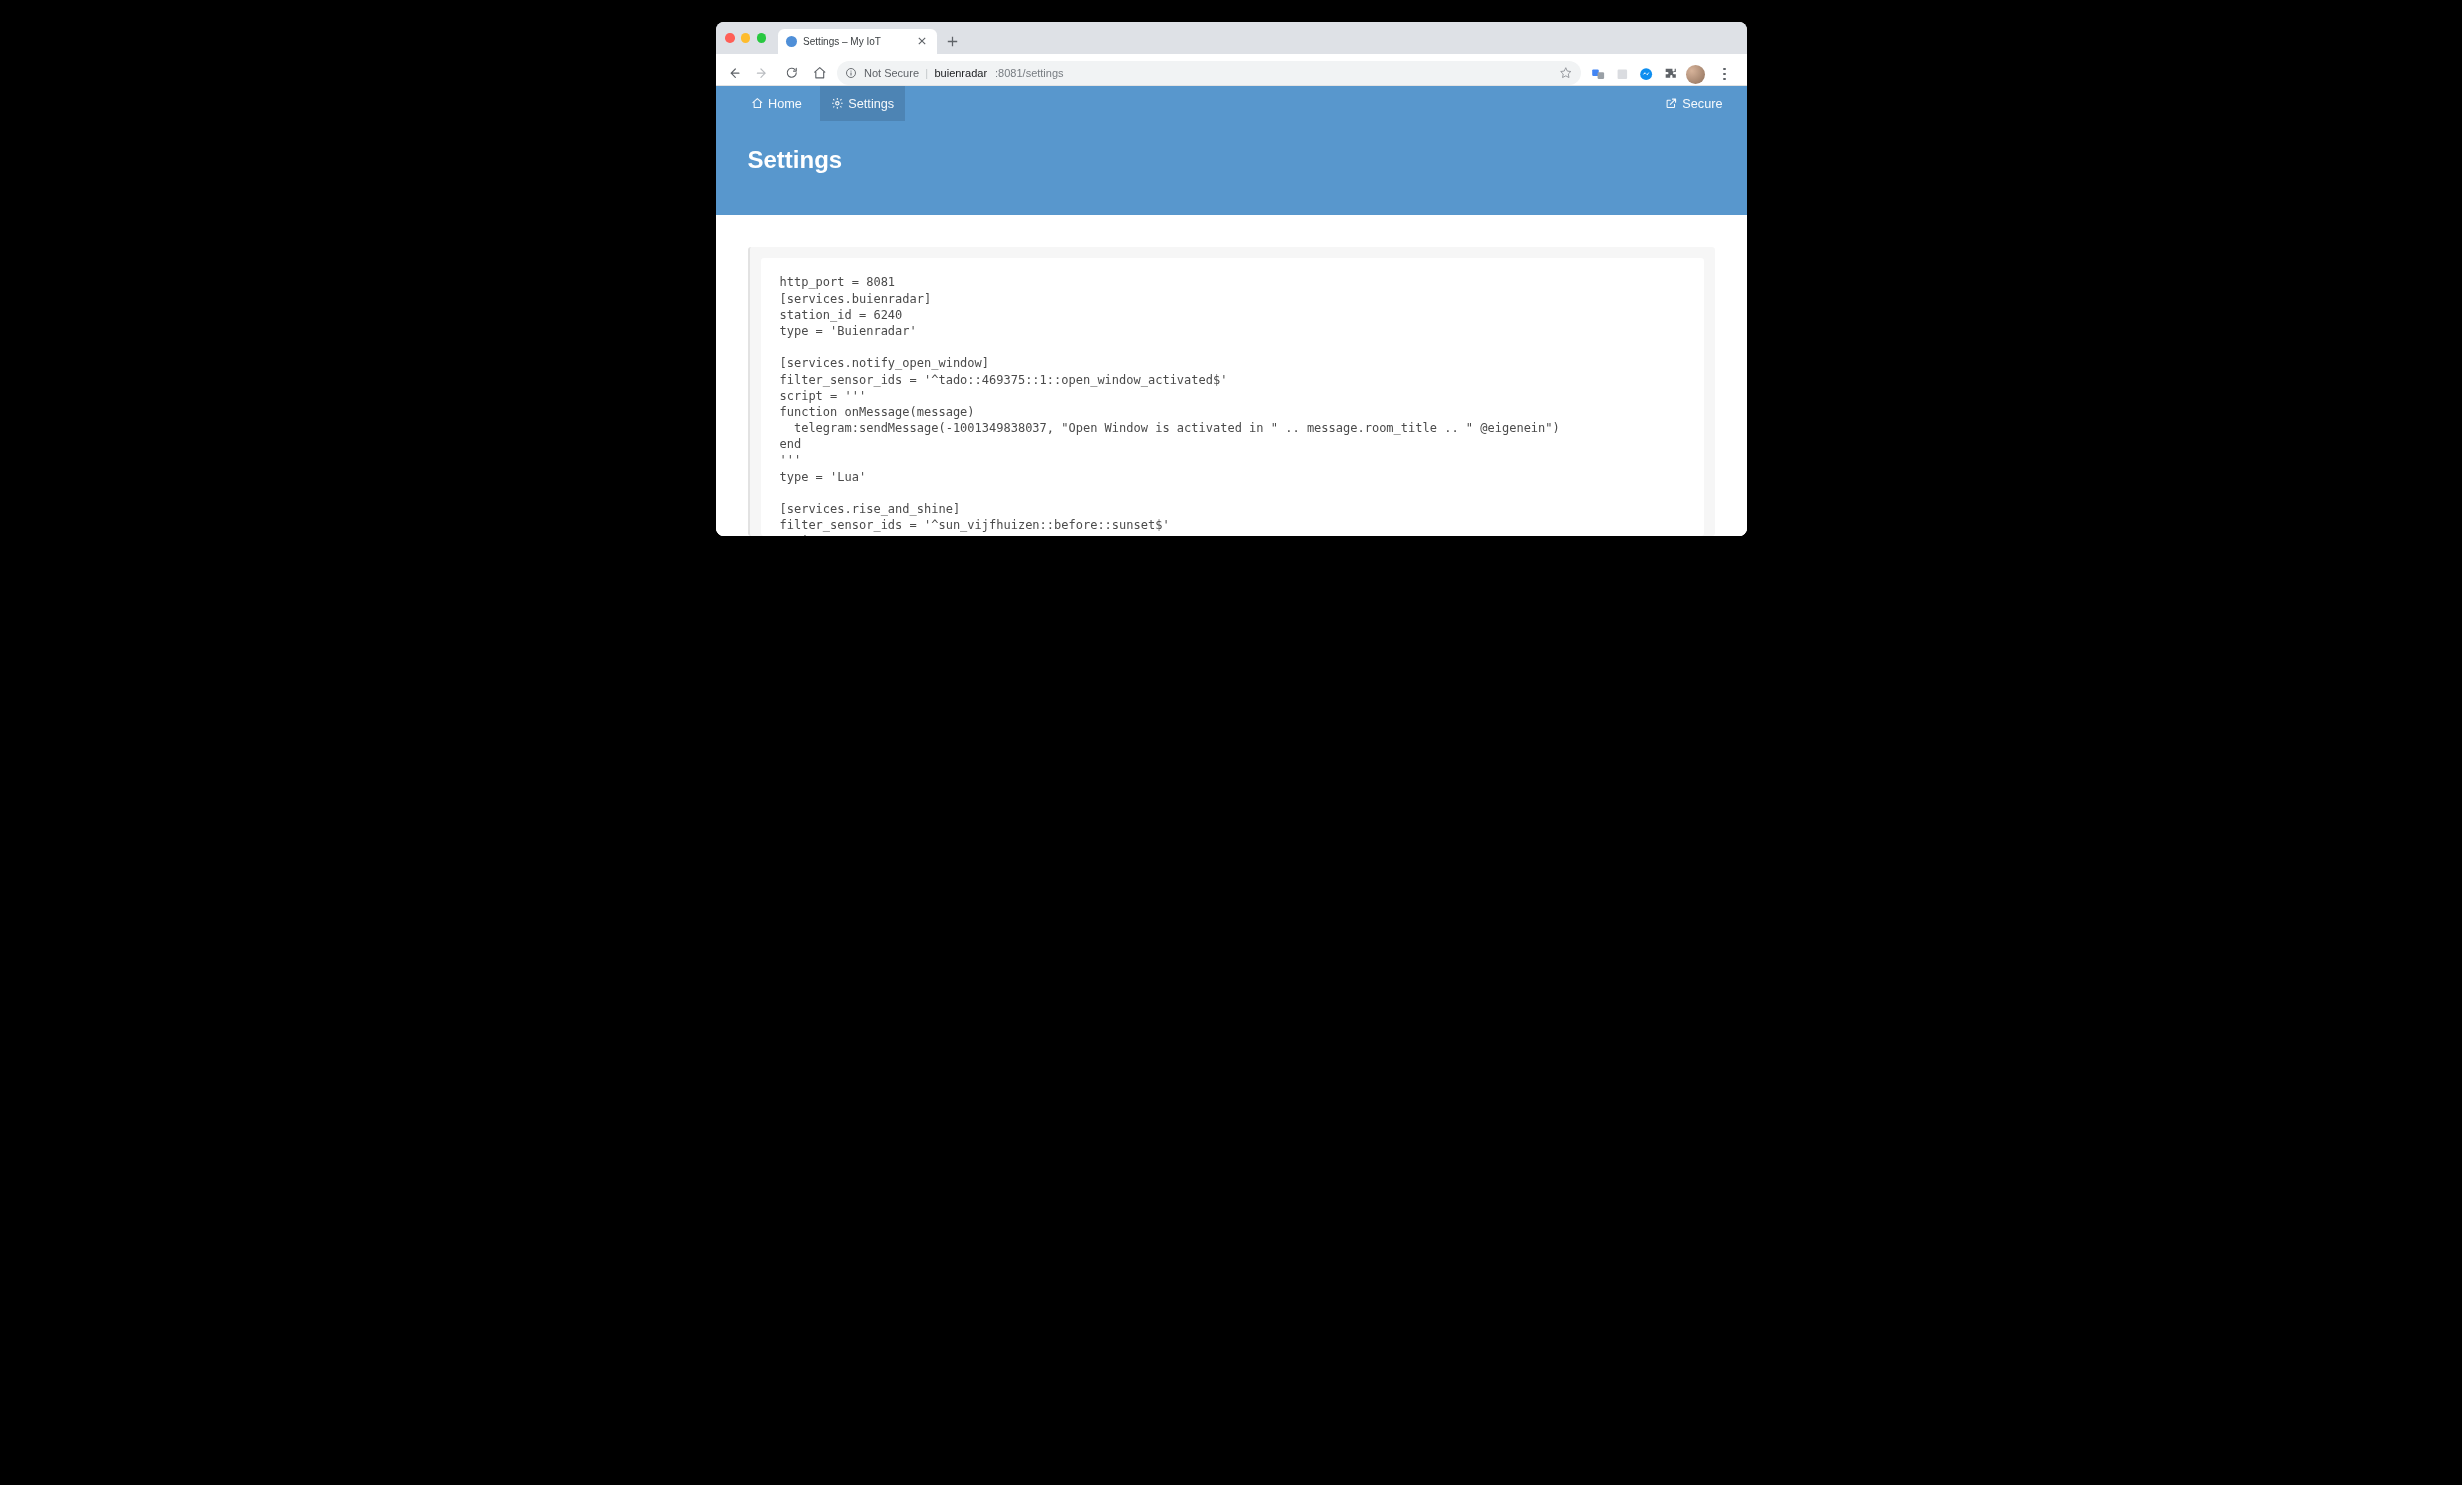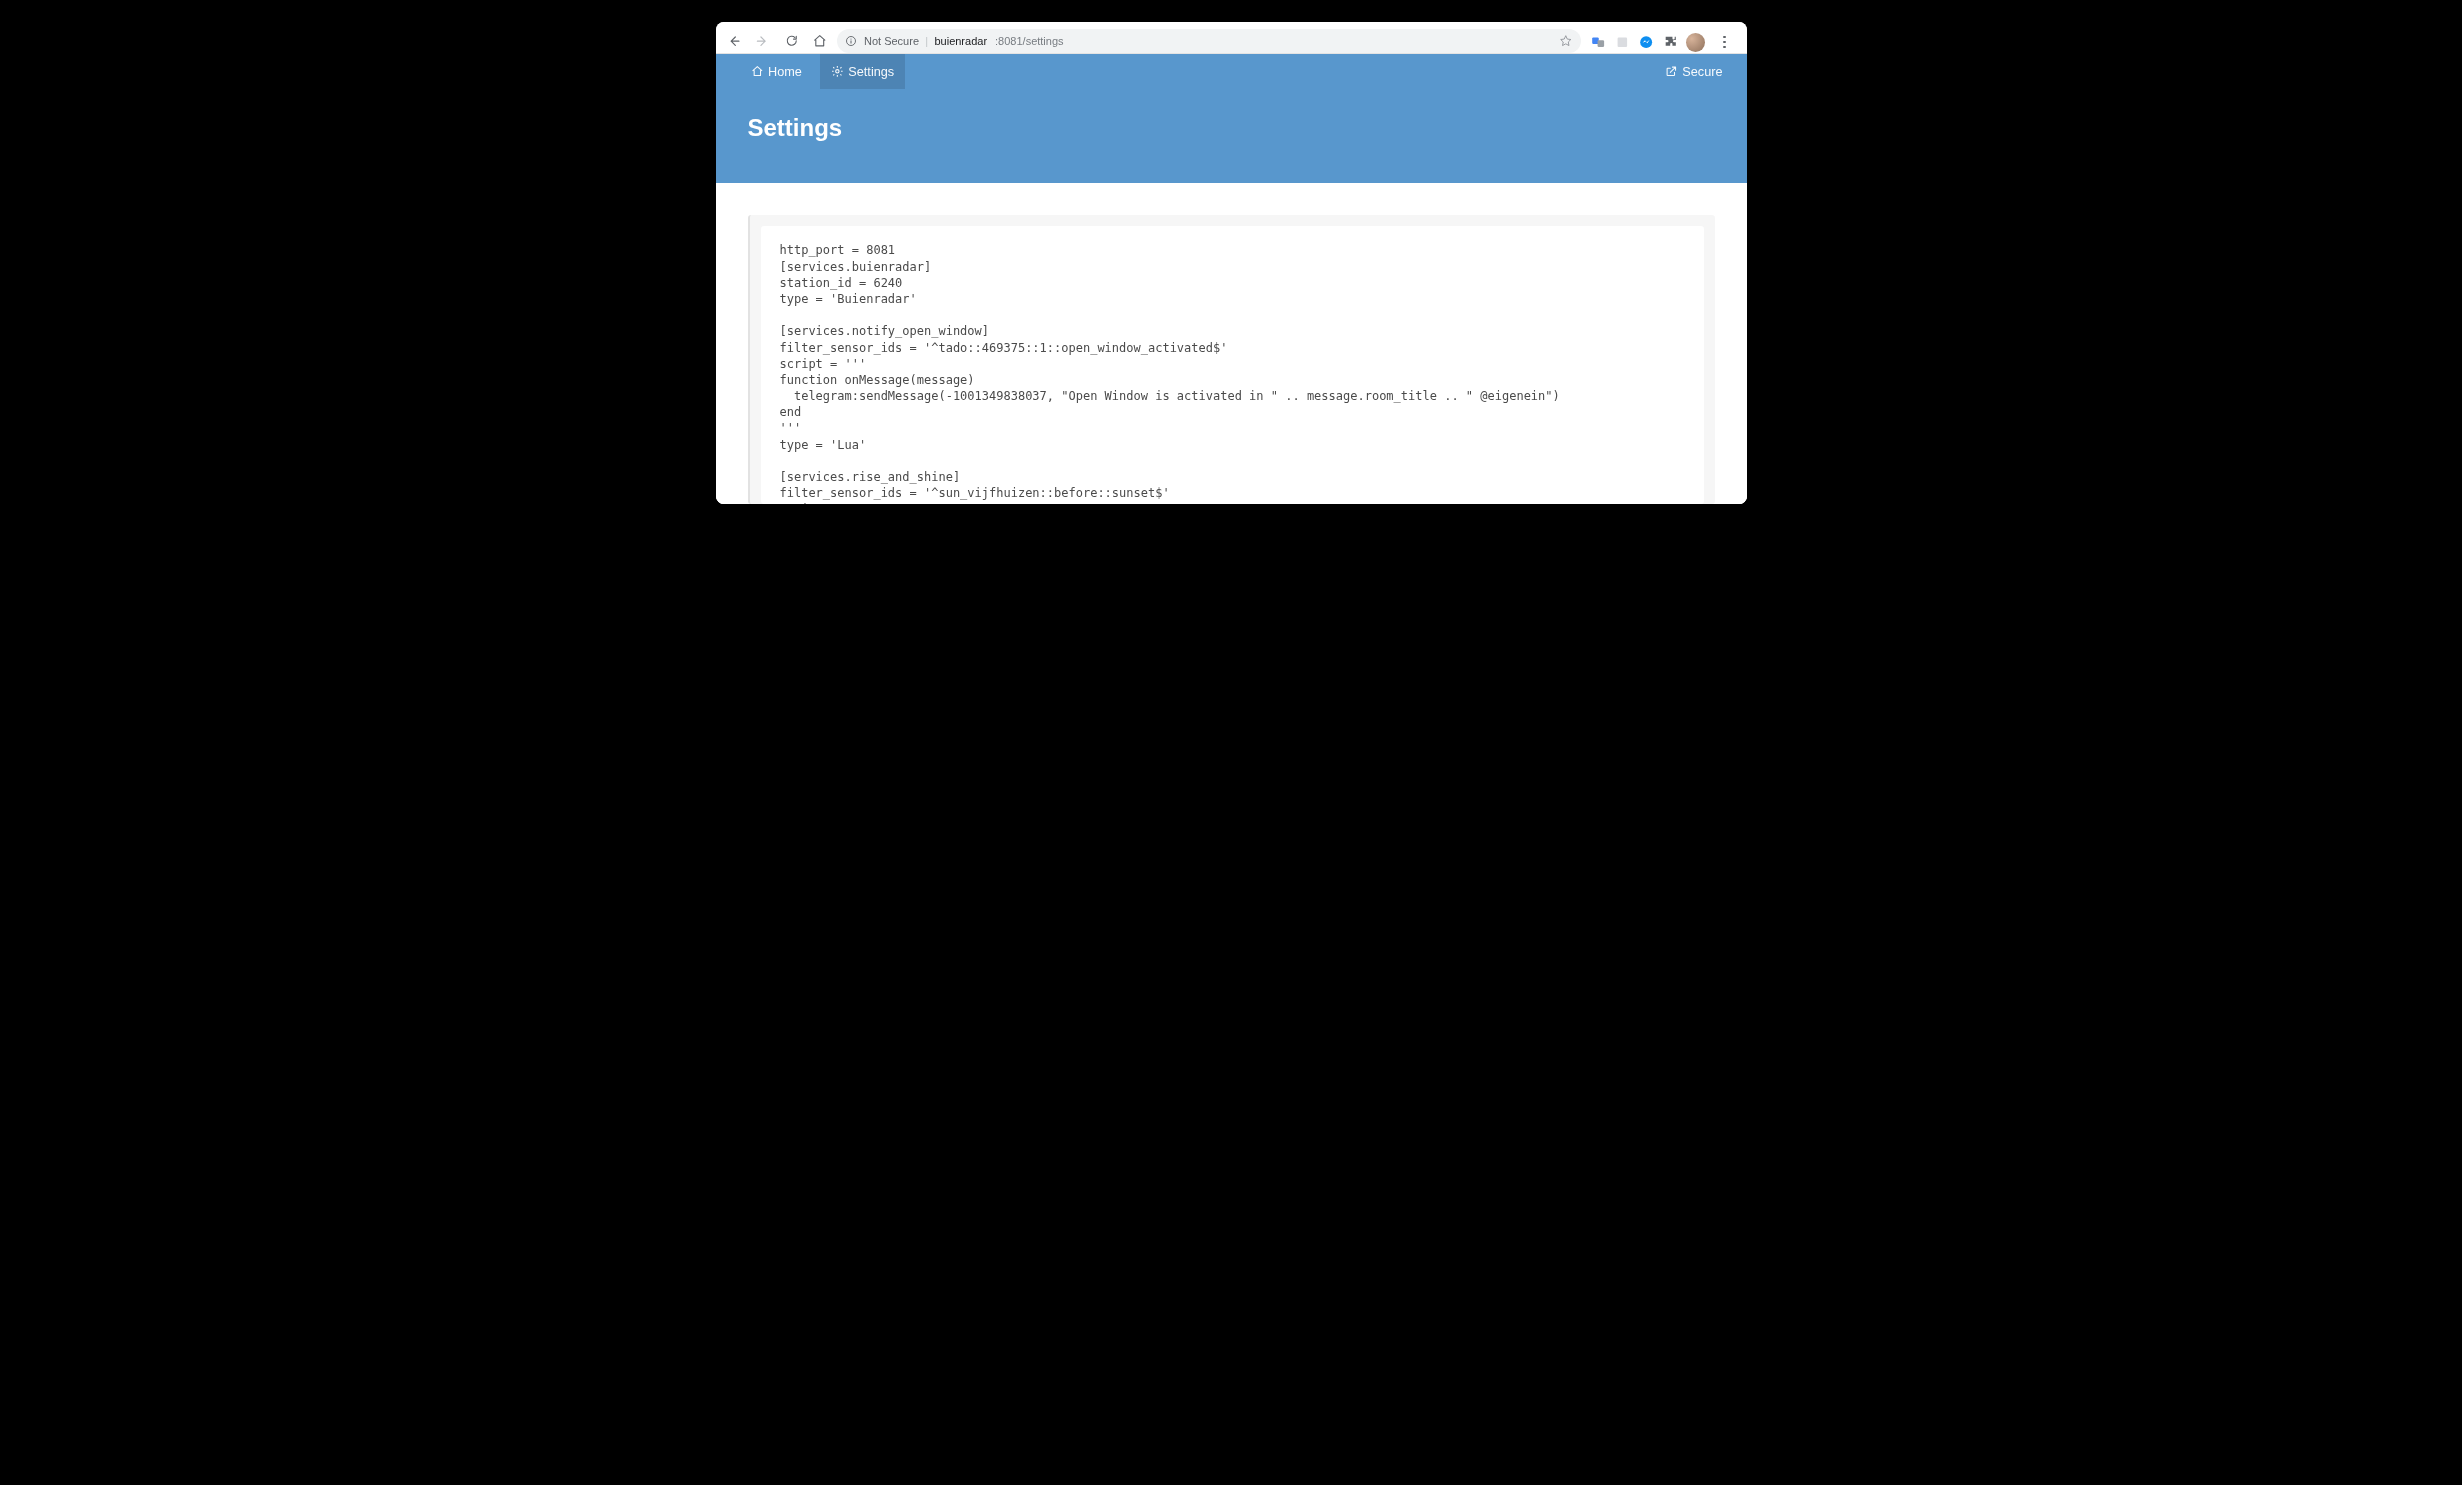--- a/index.html
+++ b/index.html
@@ -155,20 +155,43 @@
   }
 
   
   svg { display:block; }
 </style>
 </head>
 <body>
 
 <div class="window">
 
+  <div class="titlebar">
+    <div class="traffic-lights">
+      <div class="tl red"></div>
+      <div class="tl yellow"></div>
+      <div class="tl green"></div>
+    </div>
+    <div class="tabstrip">
+      <div class="tab">
+        <div class="favicon"></div>
+        <div class="title">Settings – My IoT</div>
+        <div class="close">
+          <svg width="8" height="8" viewBox="0 0 10 10">
+              <path d="M1 1 L9 9 M9 1 L1 9" stroke="currentColor" stroke-width="1.4" fill="none"></path>
+            </svg>
+        </div>
+      </div>
+      <div class="newtab">
+        <svg width="11" height="11" viewBox="0 0 14 14">
+            <path d="M7 1 V13 M1 7 H13" stroke="currentColor" stroke-width="1.6" fill="none"></path>
+          </svg>
+      </div>
+    </div>
+  </div>
 
   <div class="toolbar">
     <div class="navbtn">
       <svg width="14.3" height="14.3" viewBox="0 0 24 24">
           <path d="M14 5 L7 12 L14 19 M7 12 H20" stroke="currentColor" stroke-width="2" fill="none" stroke-linecap="round" stroke-linejoin="round"></path>
         </svg>
     </div>
     <div class="navbtn disabled">
       <svg width="14.3" height="14.3" viewBox="0 0 24 24">
           <path d="M10 5 L17 12 L10 19 M17 12 H4" stroke="currentColor" stroke-width="2" fill="none" stroke-linecap="round" stroke-linejoin="round"></path>

